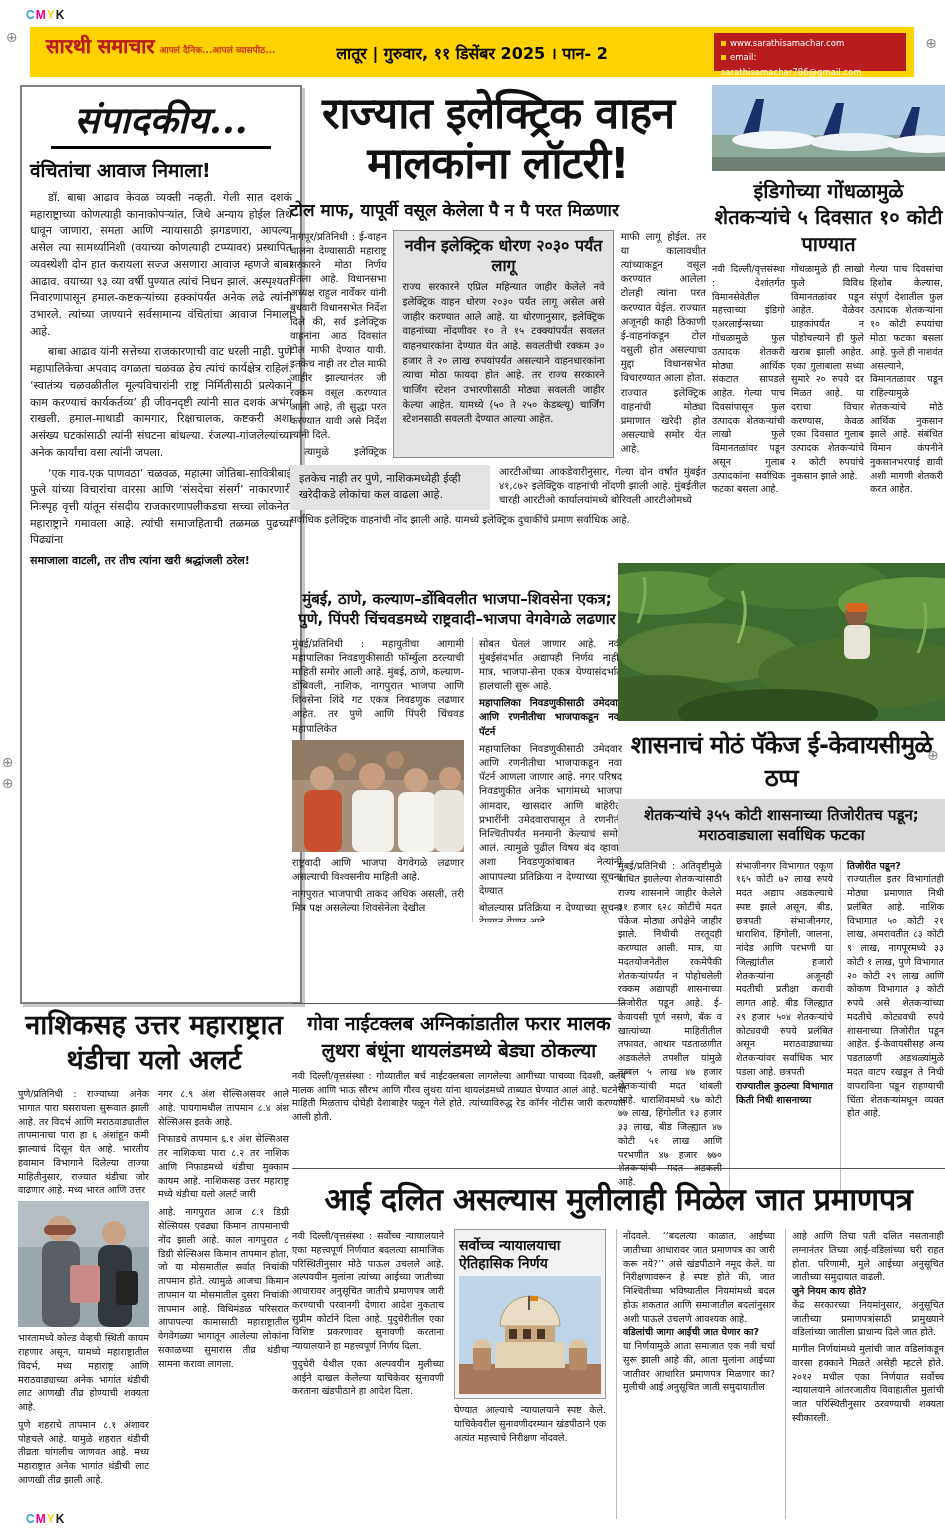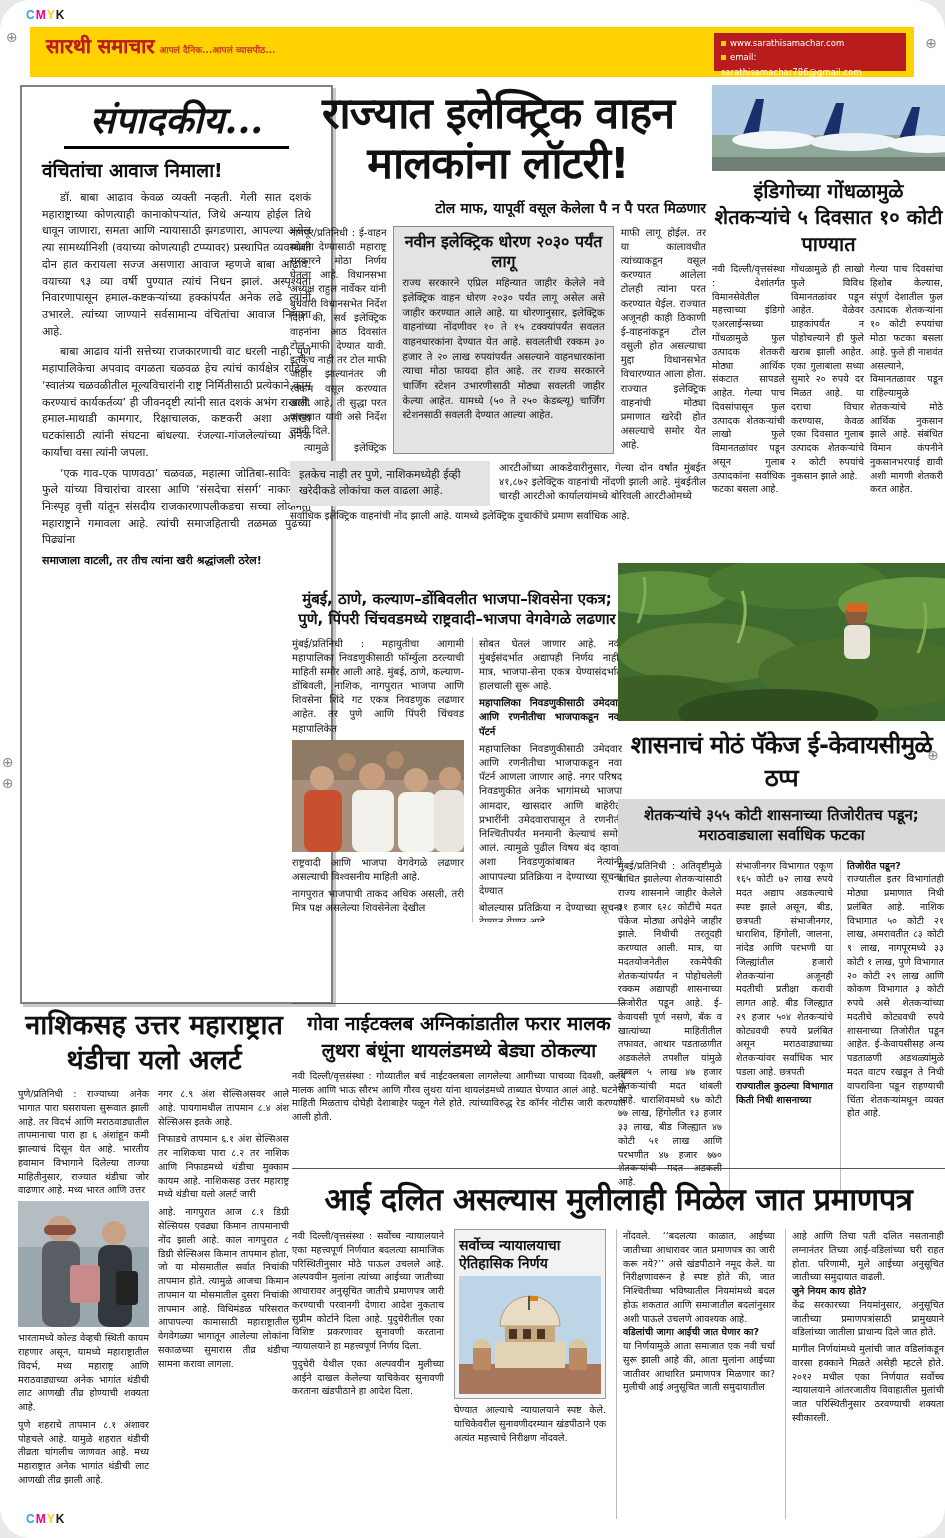--- a/index.html
+++ b/index.html
@@ -1,17 +1,17 @@
 <!DOCTYPE html>
 <html><head>
 <meta charset="utf-8">
 <style>
   html,body{margin:0;padding:0;background:#e9e9e9;}
   #page{position:relative;width:945px;height:1538px;background:#fff;margin:0 auto;
-        font-family:"DejaVu Sans","Liberation Sans",sans-serif;color:#111;overflow:hidden;border-radius:31px;}
+        font-family:"DejaVu Sans","Liberation Sans",sans-serif;color:#111;overflow:hidden;}
   
   .cmyk{position:absolute;left:26px;top:8px;font:bold 12px "Liberation Sans",sans-serif;letter-spacing:1px;}
   .cmyk.bottom{top:auto;bottom:12px;}
   .cmyk .c{color:#29abe2}.cmyk .m{color:#ec008c}.cmyk .y{color:#f5d40a}.cmyk .k{color:#231f20}
   .reg{position:absolute;color:#888;font-size:14px;line-height:1;}
   
   .masthead{position:absolute;left:30px;top:27px;width:884px;height:50px;background:#FFD200;}
   .logo-wrap{position:absolute;left:16px;top:7px;white-space:nowrap;}
   .logo{color:#b91c1c;font-weight:bold;font-size:20px;line-height:1.2;text-shadow:0 0 0 #E3342B;}
   .tagline{color:#C63A20;font-size:9px;font-weight:bold;margin-left:5px;}
@@ -19,32 +19,32 @@
   .mast-contact{position:absolute;right:8px;top:6px;width:192px;height:38px;background:#b91c1c;color:#fff;
                 font-size:8.5px;line-height:1.7;padding:3px 7px;box-sizing:border-box;}
   .mast-contact .b{display:inline-block;width:5px;height:5px;background:#FFD200;margin-right:4px;}
   
   .bt{font-size:10px;line-height:1.42;text-align:justify;}
   .bt p{margin:0 0 3px;text-indent:14px;}
   .bt p.ni{text-indent:0;}
   .bsub{font-weight:bold;}
   .vline{border-left:1px solid #bbb;padding-left:6px;}
   
-  .editorial{position:absolute;left:20px;top:85px;width:313px;height:919px;border:2px solid #808080;
-             box-shadow:3px 3px 0 #c9c9c9;padding:6px 20px;box-sizing:border-box;overflow:hidden;}
+  .editorial{position:absolute;left:20px;top:85px;width:282px;height:919px;border:2px solid #808080;
+             box-shadow:3px 3px 0 #c9c9c9;padding:6px 8px;box-sizing:border-box;overflow:hidden;}
   .ed-label{font-family:"DejaVu Serif","Liberation Serif",serif;font-style:italic;font-weight:bold;font-size:37px;
             text-align:center;display:block;width:84%;margin:0 auto 8px;border-bottom:3px solid #000;padding-bottom:2px;}
   .ed-head{font-size:19px;font-weight:bold;margin:2px 0 7px;}
   .ed-body{font-size:11px;line-height:1.52;text-align:justify;}
   .ed-body p{margin:0 0 4px;text-indent:18px;}
   .ed-close{font-weight:bold;text-indent:0 !important;}
   
   .ev{position:absolute;left:290px;top:88px;width:416px;}
   .ev-head{font-size:43px;font-weight:bold;text-align:center;line-height:1.17;letter-spacing:-1px;}
-  .ev-sub{font-size:14px;font-weight:bold;text-align:right;margin-top:9px;}
+  .ev-sub{font-size:17px;font-weight:bold;text-align:left;margin-top:9px;}
   .ev-body{display:flex;gap:7px;margin-top:9px;height:228px;overflow:hidden;}
   .ev-c1{width:104px;}
   .ev-box{width:236px;background:#e3e3e3;border:1px solid #8a8a8a;padding:5px 8px;box-sizing:border-box;}
   .ev-box-title{font-size:16px;font-weight:bold;text-align:center;line-height:1.3;}
   .ev-box-body{font-size:10px;line-height:1.47;text-align:justify;margin-top:3px;}
   .ev-c3{width:92px;}
   .ev-lower{display:flex;gap:9px;margin-top:7px;}
   .ev-pull{width:200px;background:#e3e3e3;padding:6px 9px;font-size:11px;line-height:1.45;box-sizing:border-box;}
   .ev-tailwrap{flex:1;}
   .ev-tail2{margin-top:3px;}
@@ -99,20 +99,21 @@
   <span class="reg" style="left:6px;top:30px">⊕</span>
   <span class="reg" style="right:8px;top:36px">⊕</span>
   <span class="reg" style="left:2px;top:755px">⊕</span>
   <span class="reg" style="left:2px;top:776px">⊕</span>
   <span class="reg" style="right:6px;top:748px">⊕</span>
 
   <div class="masthead">
     <div class="logo-wrap">
       <span class="logo">सारथी समाचार</span><span class="tagline">आपलं दैनिक...आपलं व्यासपीठ...</span>
     </div>
+    <div class="mast-date">लातूर | गुरुवार, ११ डिसेंबर 2025 । पान- 2</div>
     <div class="mast-contact">
       <div><span class="b"></span><span>www.sarathisamachar.com</span></div>
       <div><span class="b"></span><span>email: sarathisamachar786@gmail.com</span></div>
     </div>
   </div>
 
   <div class="editorial">
     <span class="ed-label">संपादकीय...</span>
     <div class="ed-head">वंचितांचा आवाज निमाला!</div>
     <div class="ed-body">

